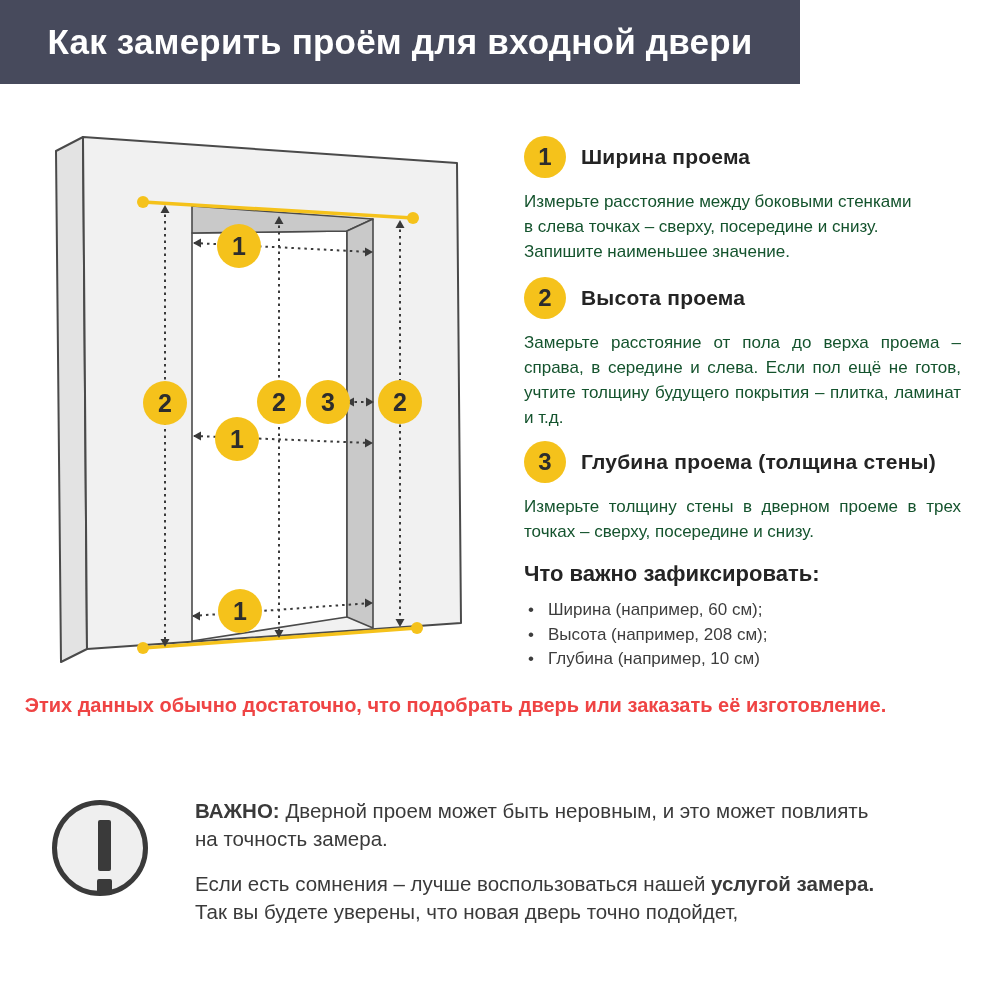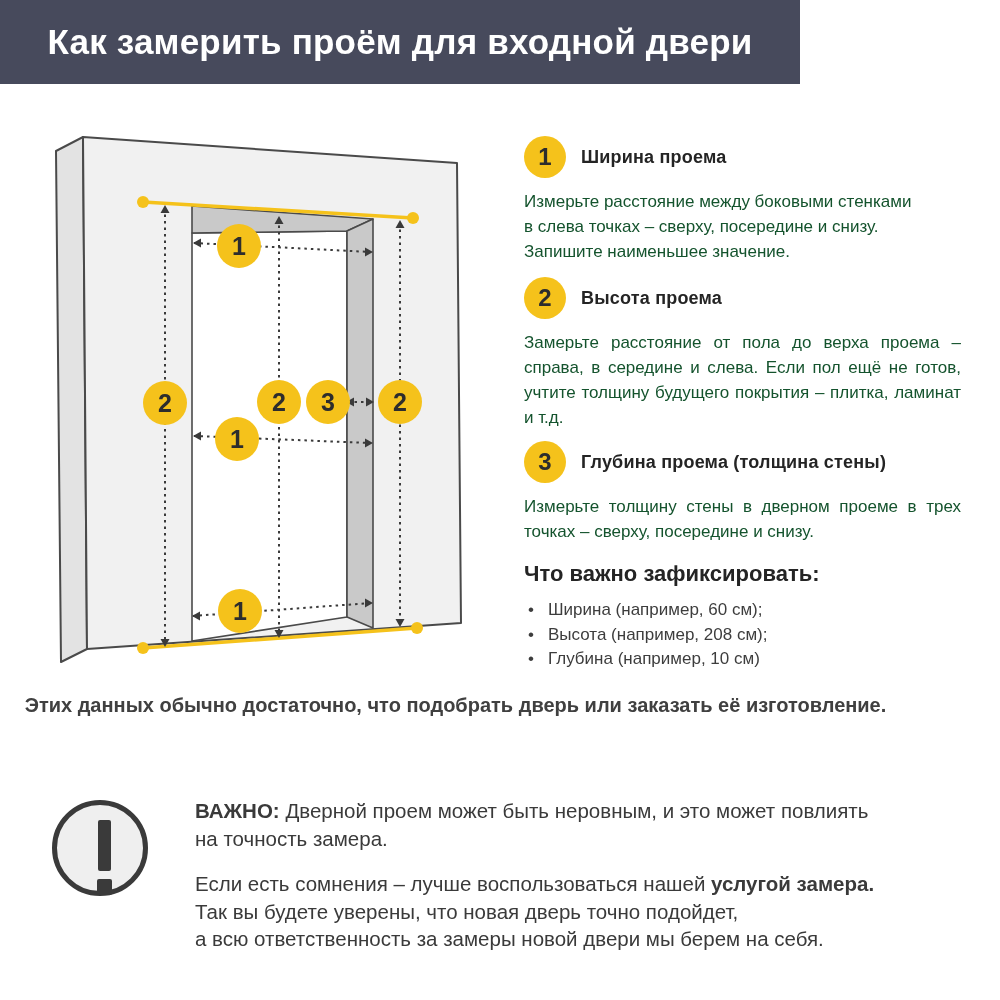--- a/index.html
+++ b/index.html
@@ -16,33 +16,33 @@
   .diagram { position:absolute; left:30px; top:120px; width:470px; height:560px; }
 
   
   .steps-col { position:absolute; left:524px; top:0; width:437px; }
   .step { position:absolute; left:0; width:437px; }
   .step-1 { top:136px; } .step-2 { top:277px; } .step-3 { top:441px; }
   .step-head { display:flex; align-items:center; gap:15px; }
   .badge { width:42px; height:42px; border-radius:50%; background:#f5c21b; flex:0 0 42px;
            display:flex; align-items:center; justify-content:center;
            font-size:24px; font-weight:bold; color:#2d2d2d; }
-  .step-head h2 { font-size:18px; font-weight:bold; color:#242424; letter-spacing:0.2px; }
+  .step-head h2 { font-size:21px; font-weight:bold; color:#242424; letter-spacing:0.2px; }
   .para { margin-top:11px; font-size:17px; line-height:25px; color:#14532d; }
   .jl { text-align:justify; text-align-last:justify; }
 
   .checklist { position:absolute; left:524px; top:561px; width:437px; }
   .checklist h3 { font-size:22px; font-weight:bold; color:#242424; }
   .check-items { margin-top:11px; font-size:17px; line-height:24.5px; color:#3d3d3d; }
   .check-item { display:flex; gap:10px; }
   .check-item .dot { width:14px; text-align:center; }
 
   
   .summary { position:absolute; left:0; top:694px; width:911px; text-align:center;
-             font-size:20px; font-weight:bold; color:#404040; }
+             font-size:20px; font-weight:bold; color:#ef4444; }
 
   
   .notice-icon { position:absolute; left:52px; top:800px; width:96px; height:96px;
                  border-radius:50%; background:#efefef; border:5px solid #3a3a3a; }
   .excl-bar { position:absolute; left:41px; top:15px; width:13px; height:51px; background:#3a3a3a; border-radius:2px; }
   .excl-dot { position:absolute; left:40px; top:74px; width:15px; height:16px; background:#3a3a3a; border-radius:2px; }
   .notice-text { position:absolute; left:195px; top:769px; width:770px;
                  font-size:20.5px; line-height:27.5px; color:#3a3a3a;margin-top:28px; }
   .notice-text .b { font-weight:bold; }
   .notice-p2 { margin-top:18px; }
@@ -192,17 +192,16 @@
       <div>
         <span class="b">ВАЖНО:</span><span> Дверной проем может быть неровным, и это может повлиять</span>
       </div>
       <div>на точность замера.</div>
     </div>
     <div class="notice-p2">
       <div>
         <span>Если есть сомнения – лучше воспользоваться нашей </span><span class="b">услугой замера.</span>
       </div>
       <div>Так вы будете уверены, что новая дверь точно подойдет,</div>
-      <div>а всю ответственность за замеры новой двери мы берем на себя.</div>
     </div>
   </div>
 
 </div>
 
 </body></html>

